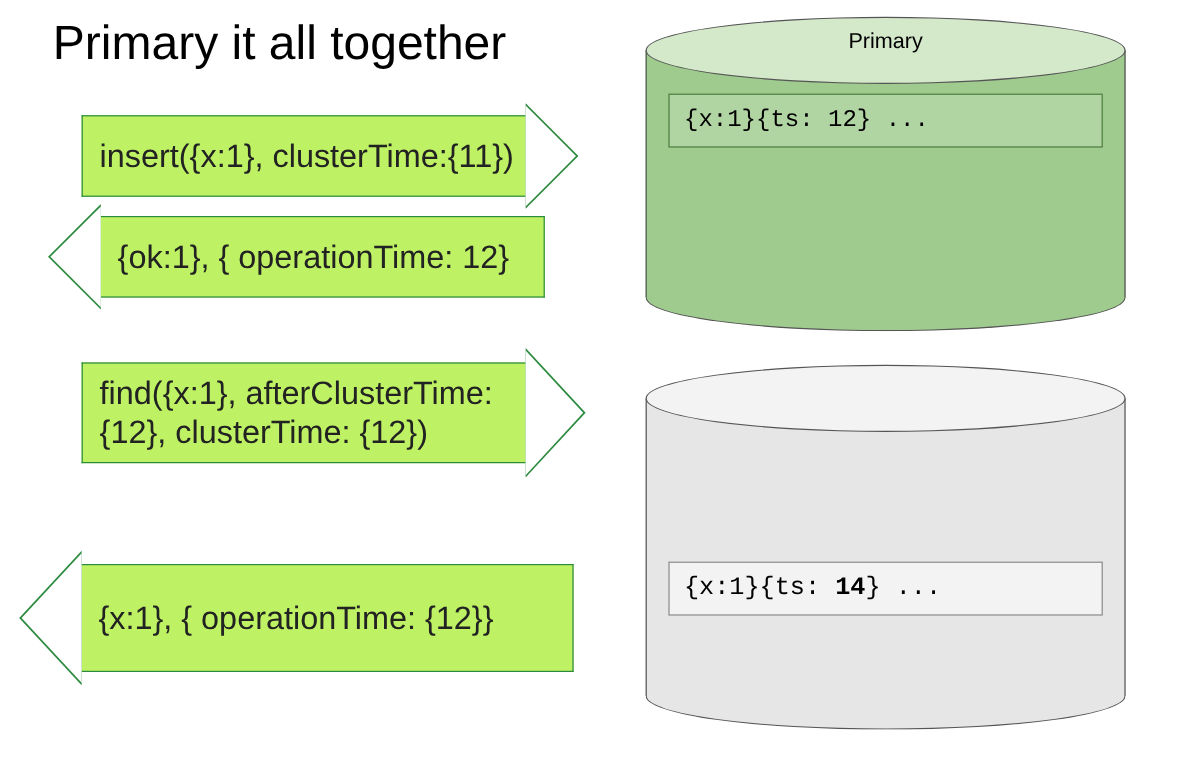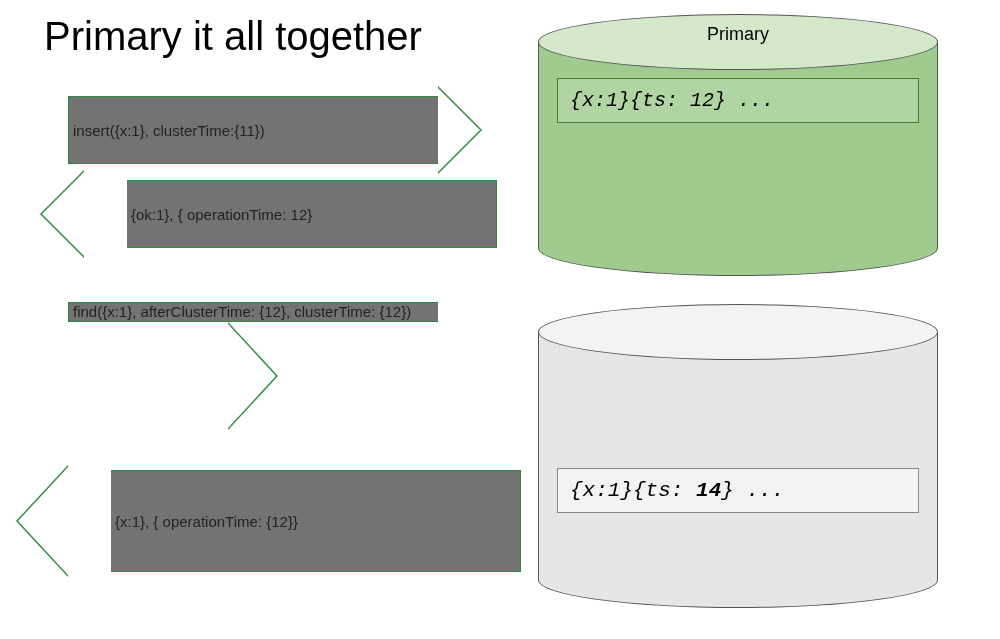--- a/index.html
+++ b/index.html
@@ -23,25 +23,25 @@
   
   .arrow {
     position: absolute;
     height: 68px;
     display: flex;
     align-items: center;
   }
   .arrow .shaft {
     height: 100%;
     border: 1.5px solid #2b8a3e;
-    background: #737373;
+    background: #bef264;
     display: flex;
     align-items: center;
-    padding: 0 4px;
-    font-size: 15px;
+    padding: 0 14px;
+    font-size: 27px;
     color: #222;
     white-space: nowrap;
   }
   .arrow .shaft.multi { white-space: normal; line-height: 1.2; }
   
   .arrow.right .shaft { border-right: none; }
   .arrow.right .head {
     width: 0; height: 0;
     border-top: 44px solid transparent;
     border-bottom: 44px solid transparent;
@@ -51,21 +51,21 @@
   .arrow.right .head::after {
     content: "";
     position: absolute;
     top: -42px; left: -44px;
     width: 0; height: 0;
     border-top: 42px solid transparent;
     border-bottom: 42px solid transparent;
     border-left: 42px solid #fff;
   }
   
-  .arrow.left .shaft { border-left: none; margin-left: 43px; }
+  .arrow.left .shaft { border-left: none; }
   .arrow.left .head {
     width: 0; height: 0;
     border-top: 44px solid transparent;
     border-bottom: 44px solid transparent;
     border-right: 44px solid #2b8a3e;
     position: relative;
   }
   .arrow.left .head::after {
     content: "";
     position: absolute;
@@ -74,25 +74,25 @@
     border-top: 42px solid transparent;
     border-bottom: 42px solid transparent;
     border-right: 42px solid #fff;
   }
 
   
   #arrow1 { top: 96px;  left: 68px; }
   #arrow1 .shaft { width: 370px; }
   #arrow2 { top: 180px; left: 40px; }
   #arrow2 .shaft { width: 370px; }
-  #arrow3 { top: 302px; left: 68px; height: 84px; flex-direction: column; }
+  #arrow3 { top: 302px; left: 68px; height: 84px; }
   #arrow3 .shaft { width: 370px; }
   #arrow3.right .head { border-top-width:54px; border-bottom-width:54px; border-left-width:50px;}
   #arrow3.right .head::after { border-top-width:52px; border-bottom-width:52px; border-left-width:48px; top:-52px; left:-50px;}
-  #arrow4 { top: 470px; left: 16px; height: 102px; }
+  #arrow4 { top: 470px; left: 16px; height: 90px; }
   #arrow4 .shaft { width: 410px; }
   #arrow4.left .head { border-top-width:56px; border-bottom-width:56px; border-right-width:52px;}
   #arrow4.left .head::after { border-top-width:54px; border-bottom-width:54px; border-right-width:50px; top:-54px; right:-52px;}
 
   
   .cyl {
     position: absolute;
     width: 400px;
   }
   .cyl .top-ellipse {
@@ -140,21 +140,20 @@
   #secondary .body { background: #e6e6e6; height: 248px; }
   #secondary .bottom-ellipse { background: #e6e6e6; }
 
   .innerbox {
     border: 1.5px solid #4a7a3a;
     background: rgba(255,255,255,0.18);
     padding: 10px 12px;
     font-size: 20px;
     font-family: "Courier New", monospace;
     margin-bottom: 18px;
-    font-style: italic;
   }
   #primary .innerbox.first { font-style: italic; font-family: Arial, sans-serif; }
   #secondary .innerbox {
     border-color: #888;
     background: #f3f3f3;
     margin-top: 100px;
     font-size: 21px;
   }
   #secondary .innerbox strong { font-weight: bold; }
 </style>

